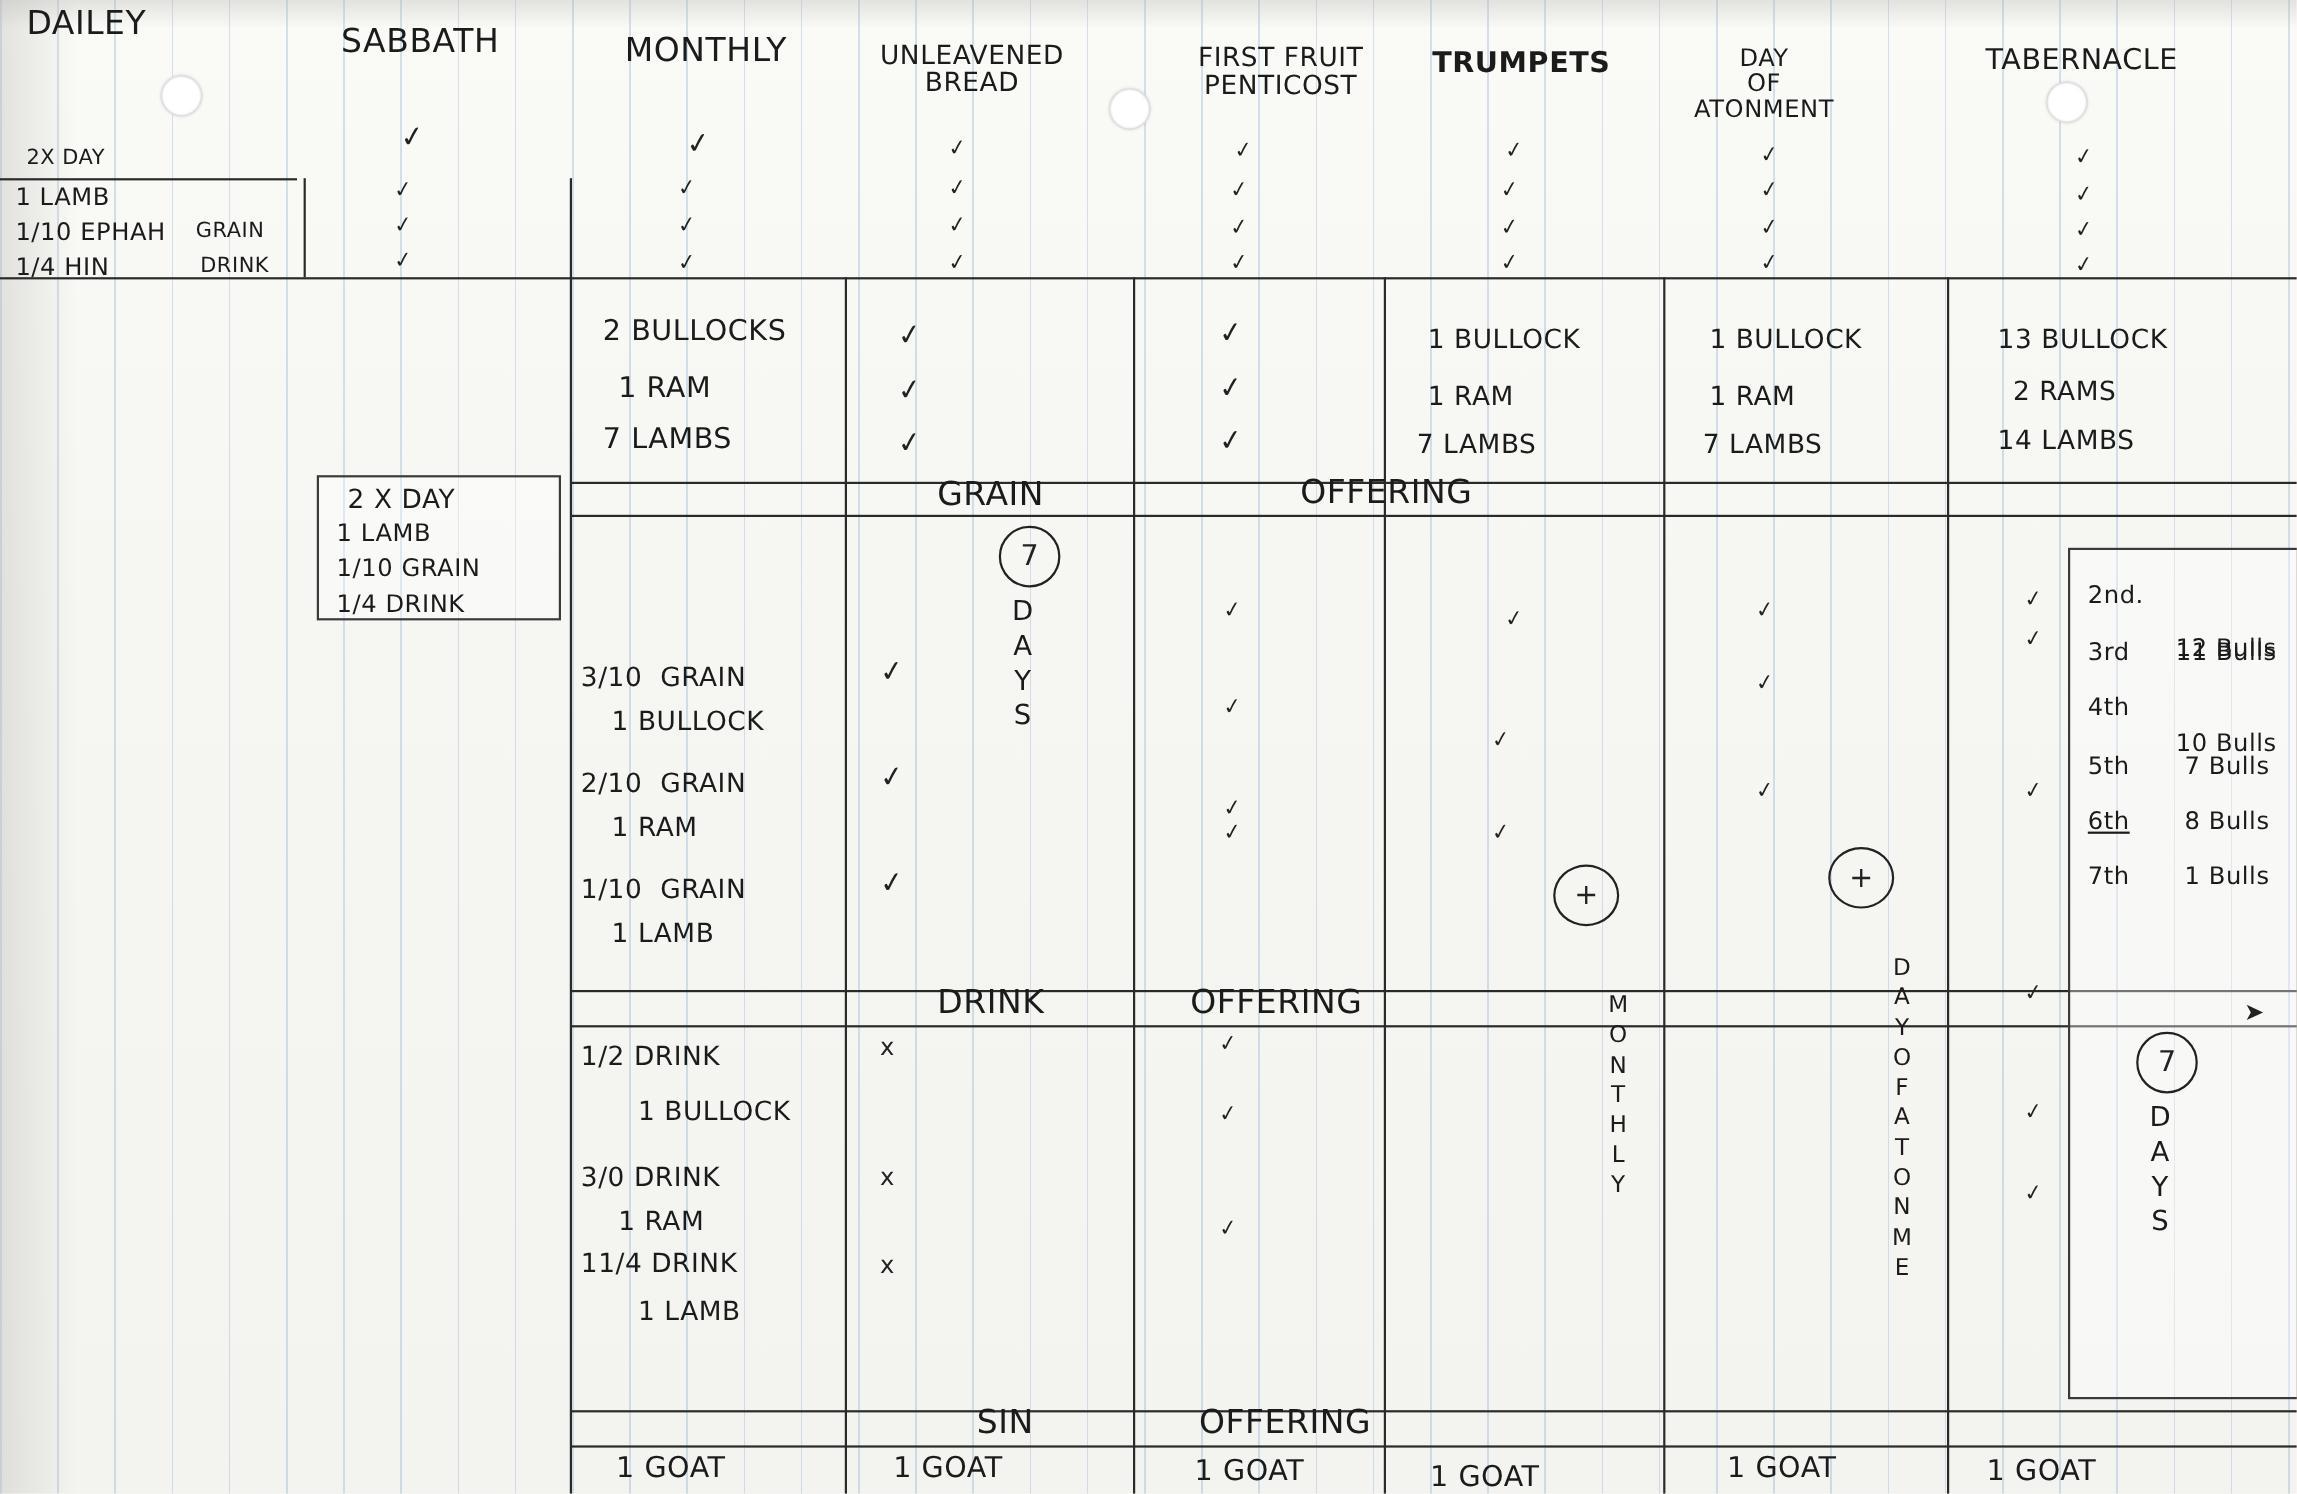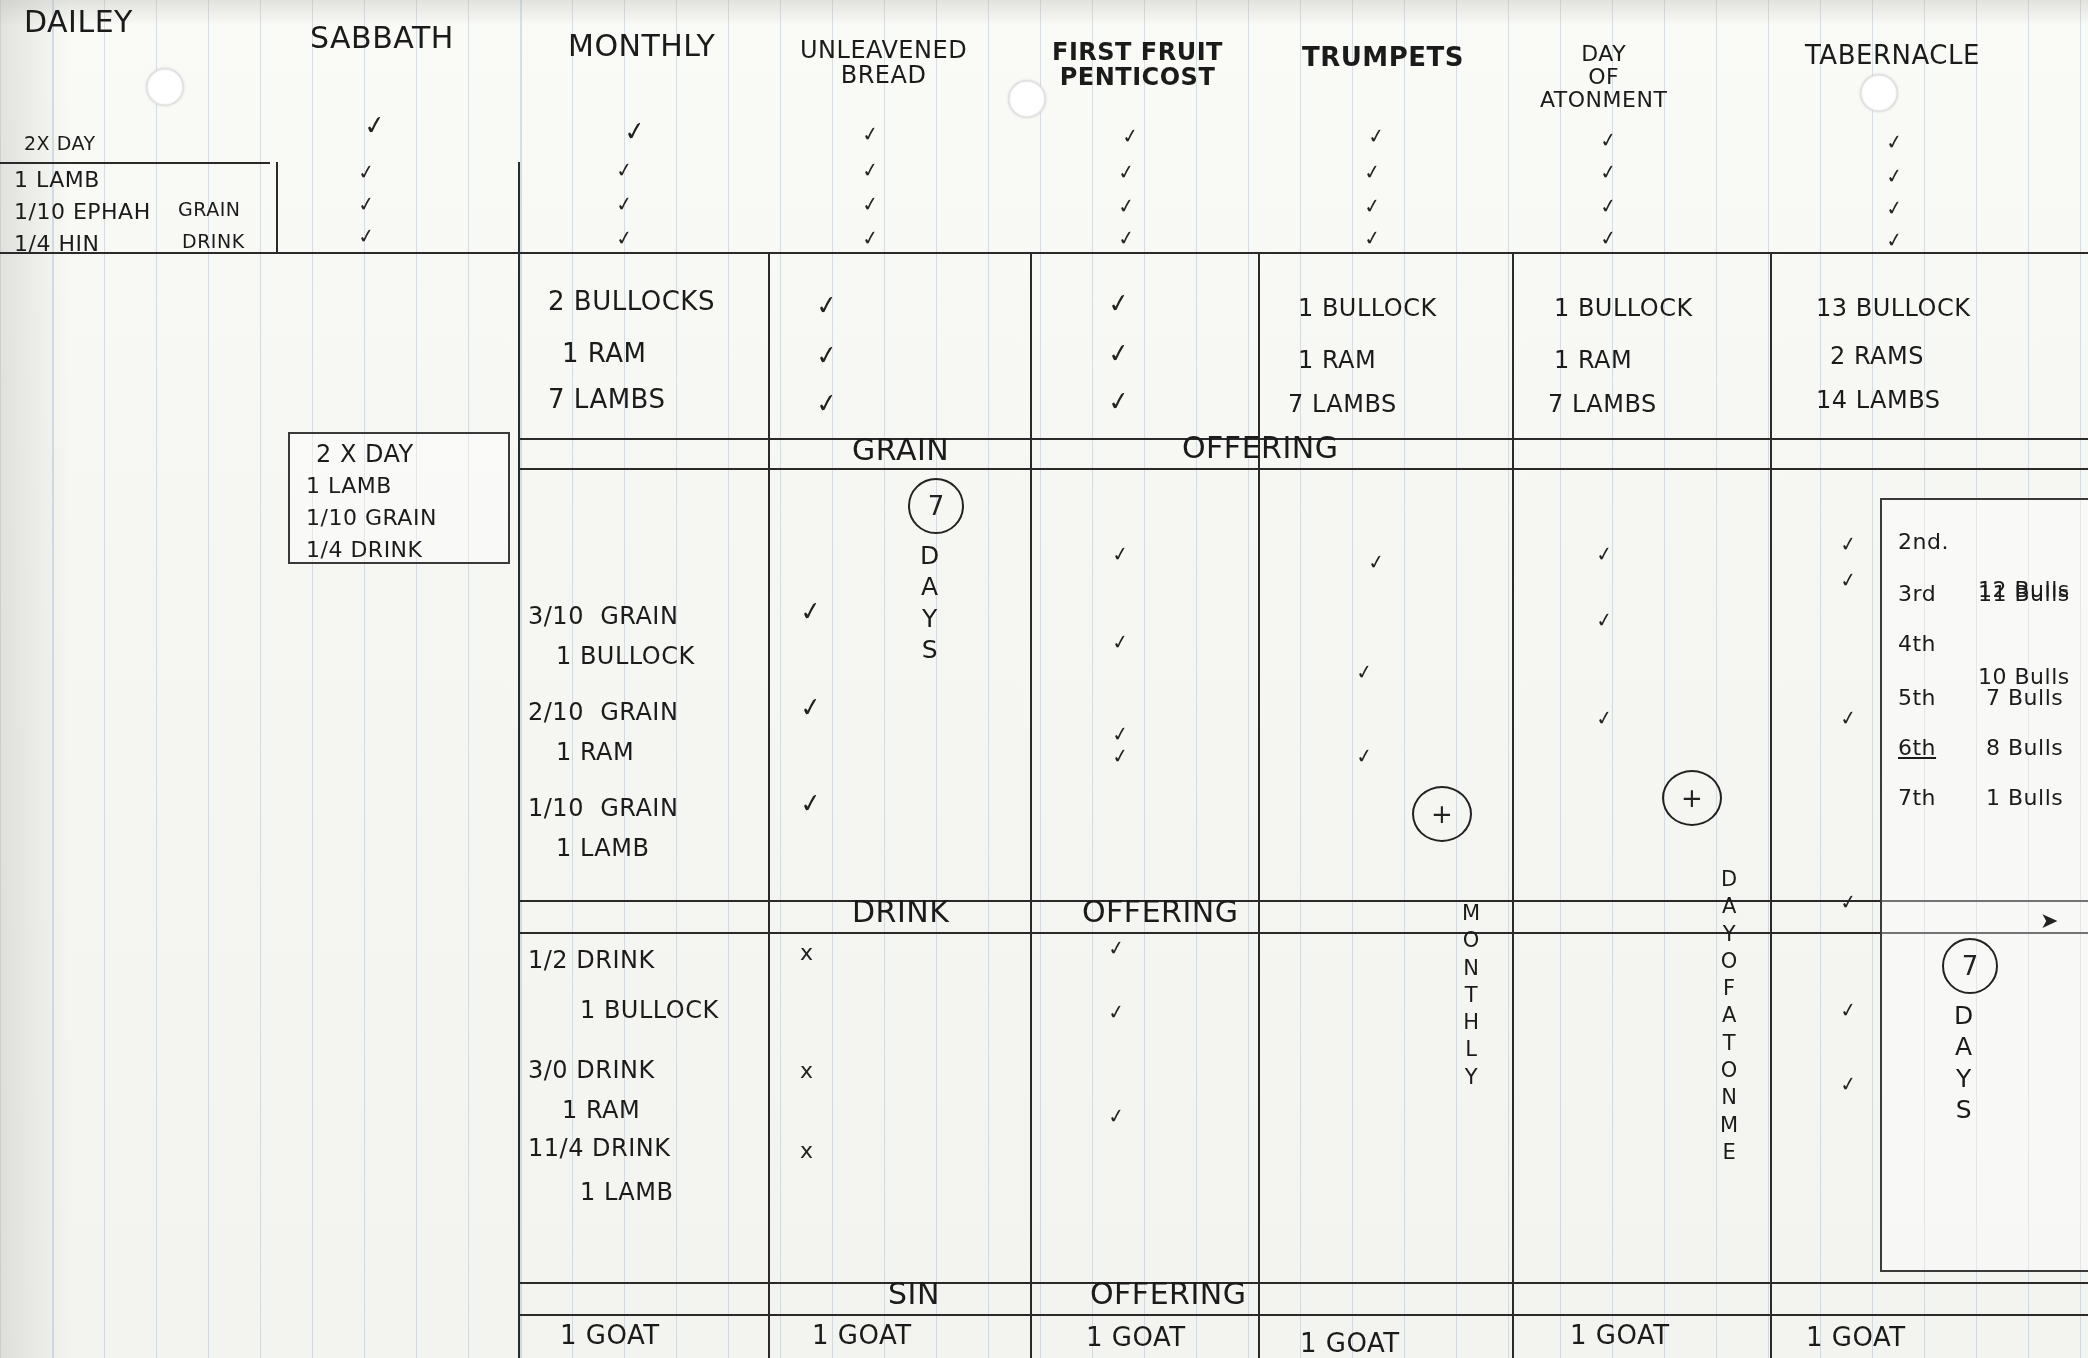--- a/index.html
+++ b/index.html
@@ -89,21 +89,21 @@
 
   <div class="punch" style="left:146px;top:68px;"></div>
   <div class="punch" style="left:1008px;top:80px;"></div>
   <div class="punch" style="left:1860px;top:74px;"></div>
 
   <div class="hw cap s26" style="left:24px;top:6px;">DAILEY</div>
   <div class="hw cap s26" style="left:310px;top:22px;">SABBATH</div>
   <div class="hw cap s26" style="left:568px;top:30px;text-align:right;">MONTHLY</div>
   <div class="hw cap s20" style="left:800px;top:38px;text-align:center;">UNLEAVENED
 BREAD</div>
-  <div class="hw cap s20" style="left:1052px;top:40px;text-align:center;font-weight:bold;">FIRST FRUIT
+  <div class="hw cap s20" style="left:1089px;top:40px;text-align:center;">FIRST FRUIT
 PENTICOST</div>
   <div class="hw cap s22" style="left:1302px;top:44px;font-weight:bold;">TRUMPETS</div>
   <div class="hw cap s18" style="left:1540px;top:42px;text-align:center;">DAY
 OF
 ATONMENT</div>
   <div class="hw cap s22" style="left:1805px;top:42px;">TABERNACLE</div>
 
   <div class="hw cap s16" style="left:24px;top:134px;">2X DAY</div>
   <div class="hw cap s18" style="left:14px;top:168px;">1 LAMB</div>
   <div class="hw cap s18" style="left:14px;top:200px;">1/10 EPHAH</div>

